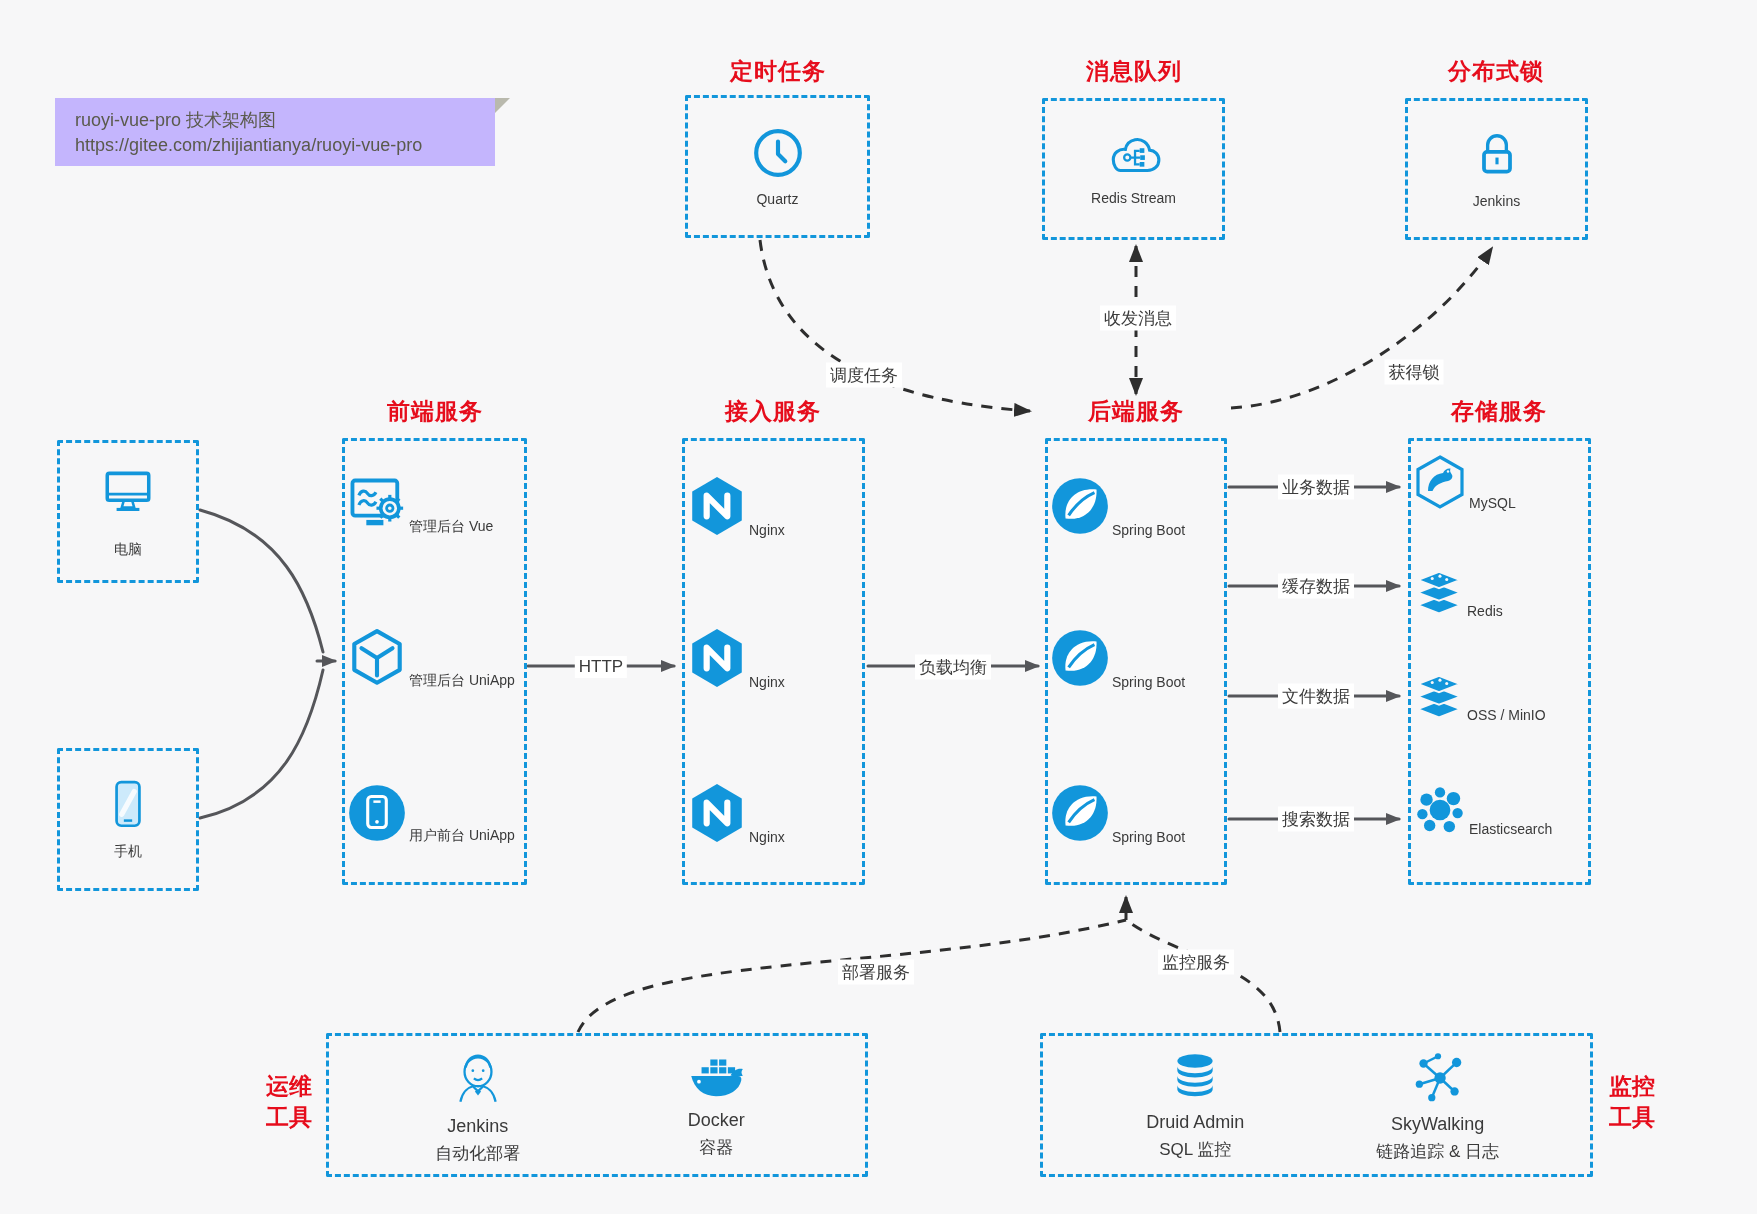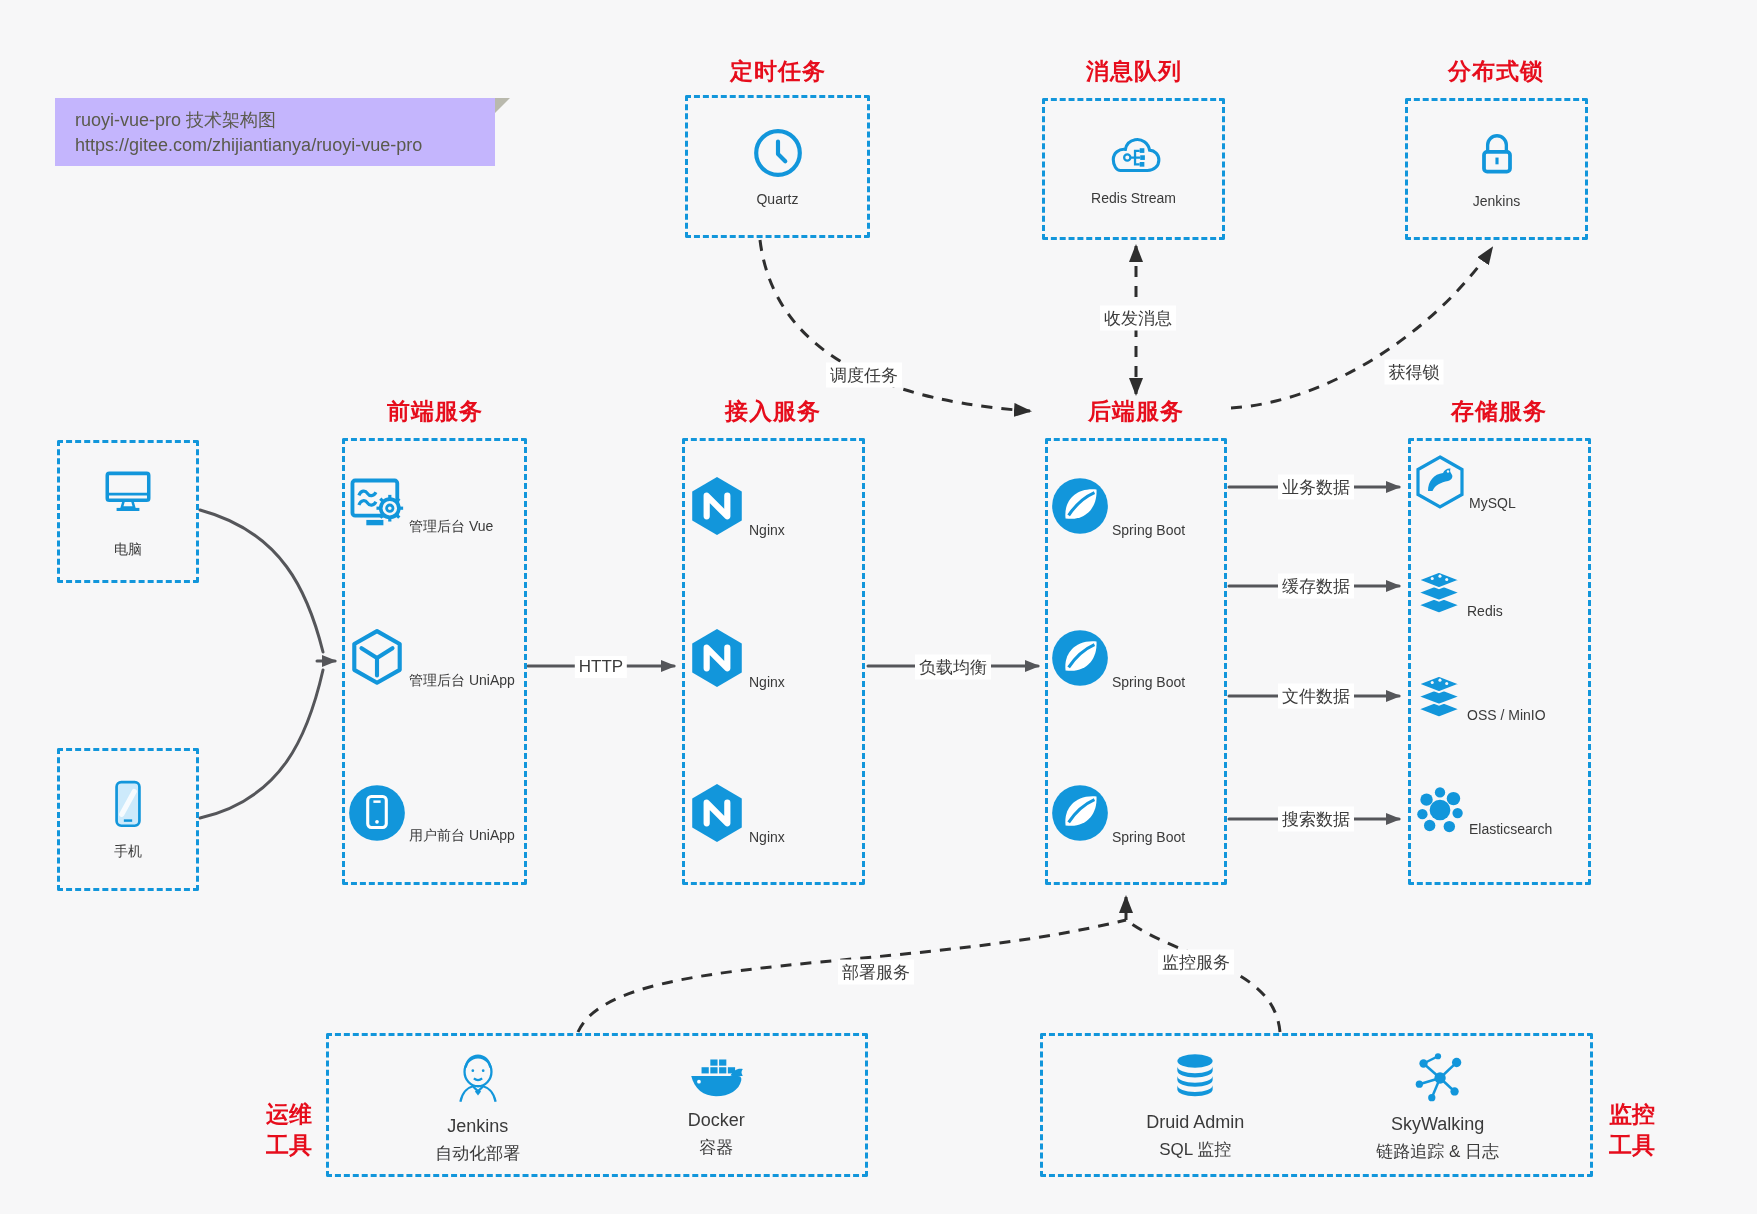--- a/index.html
+++ b/index.html
@@ -4,21 +4,21 @@
 <style>
   html,body{margin:0;padding:0;background:#f7f7f8;}
   .canvas{position:relative;width:1757px;height:1214px;background:#f7f7f8;
           font-family:"Liberation Sans","DejaVu Sans",sans-serif;overflow:hidden;}
   .edges{position:absolute;left:0;top:0;pointer-events:none;}
   .dash-box{position:absolute;border:3px dashed #1296db;box-sizing:border-box;border-radius:2px;}
   .flex-center{display:flex;flex-direction:column;align-items:center;justify-content:center;gap:11px;}
   .gtitle{position:absolute;transform:translateX(-50%);color:#e60d1c;font-weight:bold;
           font-size:23px;white-space:nowrap;letter-spacing:1px;text-align:right;}
   .side-title{position:absolute;transform:translateX(-50%);color:#e60d1c;font-weight:bold;
-          font-size:23px;line-height:31px;text-align:center;white-space:nowrap;margin-top:28px;}
+          font-size:23px;line-height:31px;text-align:center;white-space:nowrap;}
   .node{position:absolute;left:0;width:100%;display:flex;flex-direction:row;align-items:flex-end;}
   .node .lbl,.box-lbl{font-size:14px;color:#3a3a3a;white-space:nowrap;margin-top:10px;}
   .bitem{display:flex;flex-direction:column;align-items:center;width:180px;}
   .bitem .name{font-size:18px;color:#3a3a3a;margin-top:8px;white-space:nowrap;}
   .bitem .desc{font-size:17px;color:#3a3a3a;margin-top:5px;white-space:nowrap;}
   .bbox{display:flex;justify-content:space-evenly;align-items:flex-start;padding-top:14px;}
   .elabel{position:absolute;transform:translate(-50%,-50%);background:#ffffff;padding:1px 4px;
           font-size:17px;color:#3b3b3b;white-space:nowrap;}
   .note{position:absolute;left:55px;top:98px;width:440px;height:68px;background:#c4b5fd;
         box-sizing:border-box;padding:10px 0 0 20px;font-size:18px;line-height:25px;color:#5a5a4c;}

